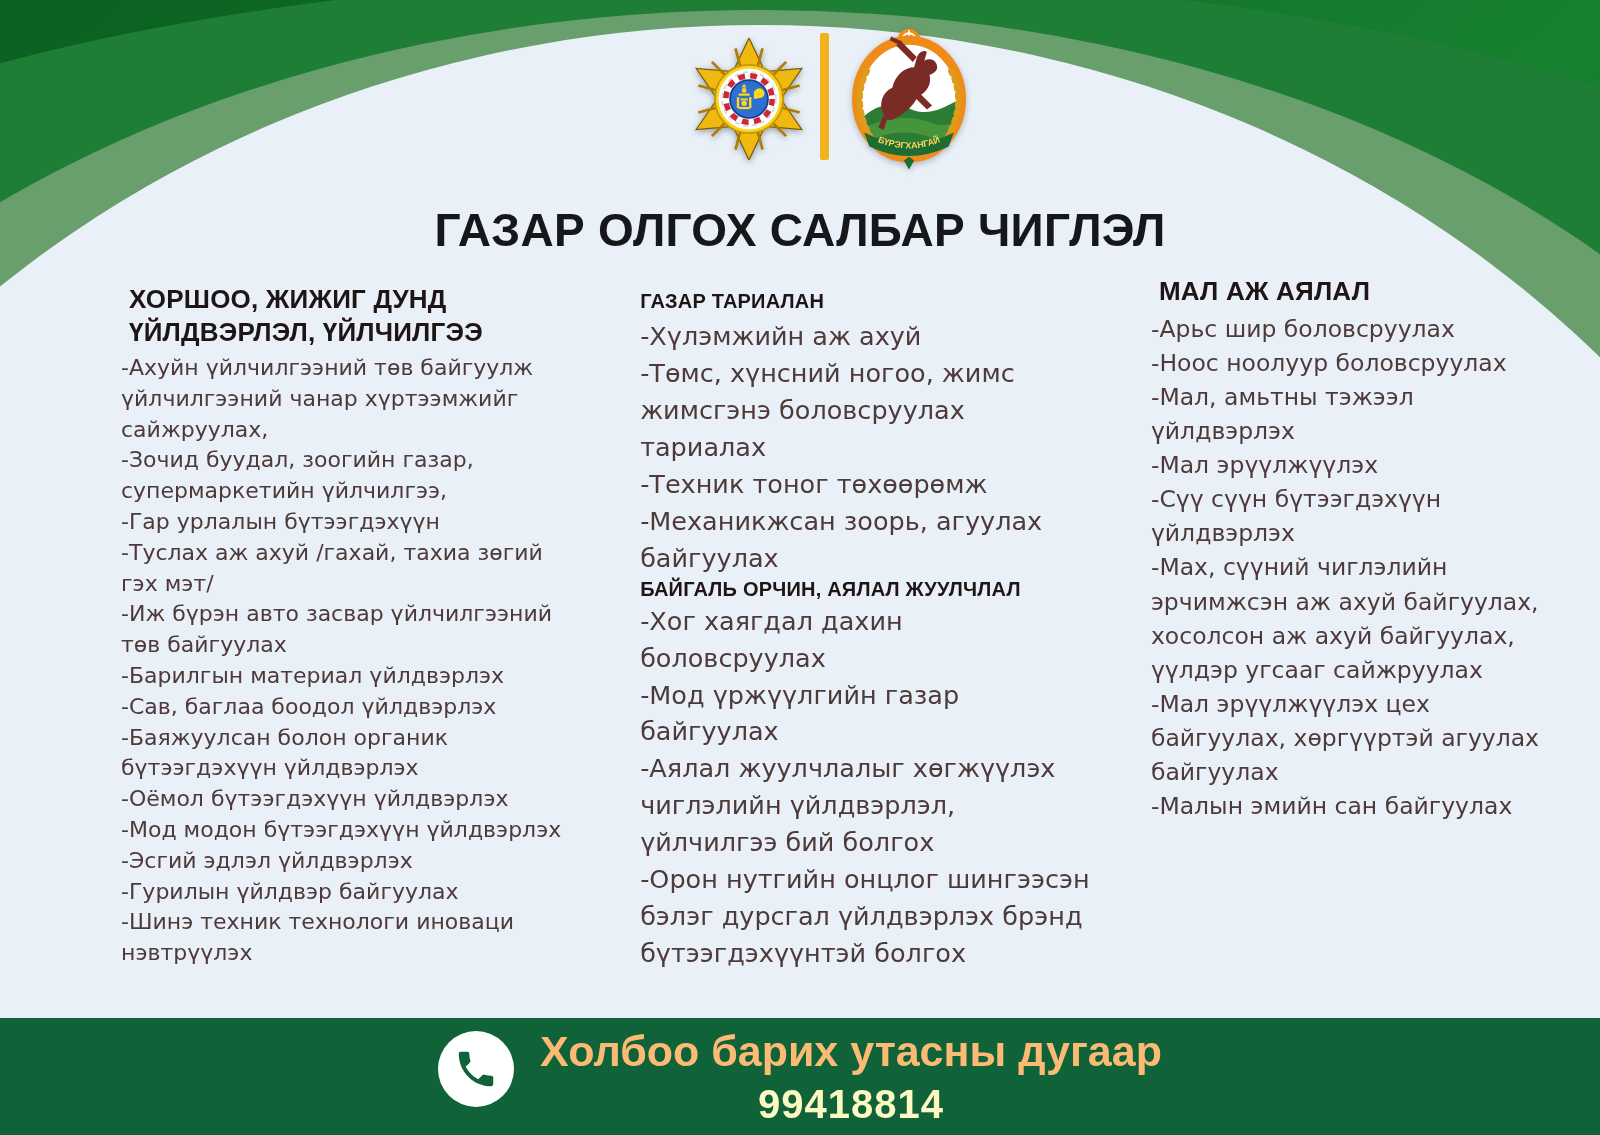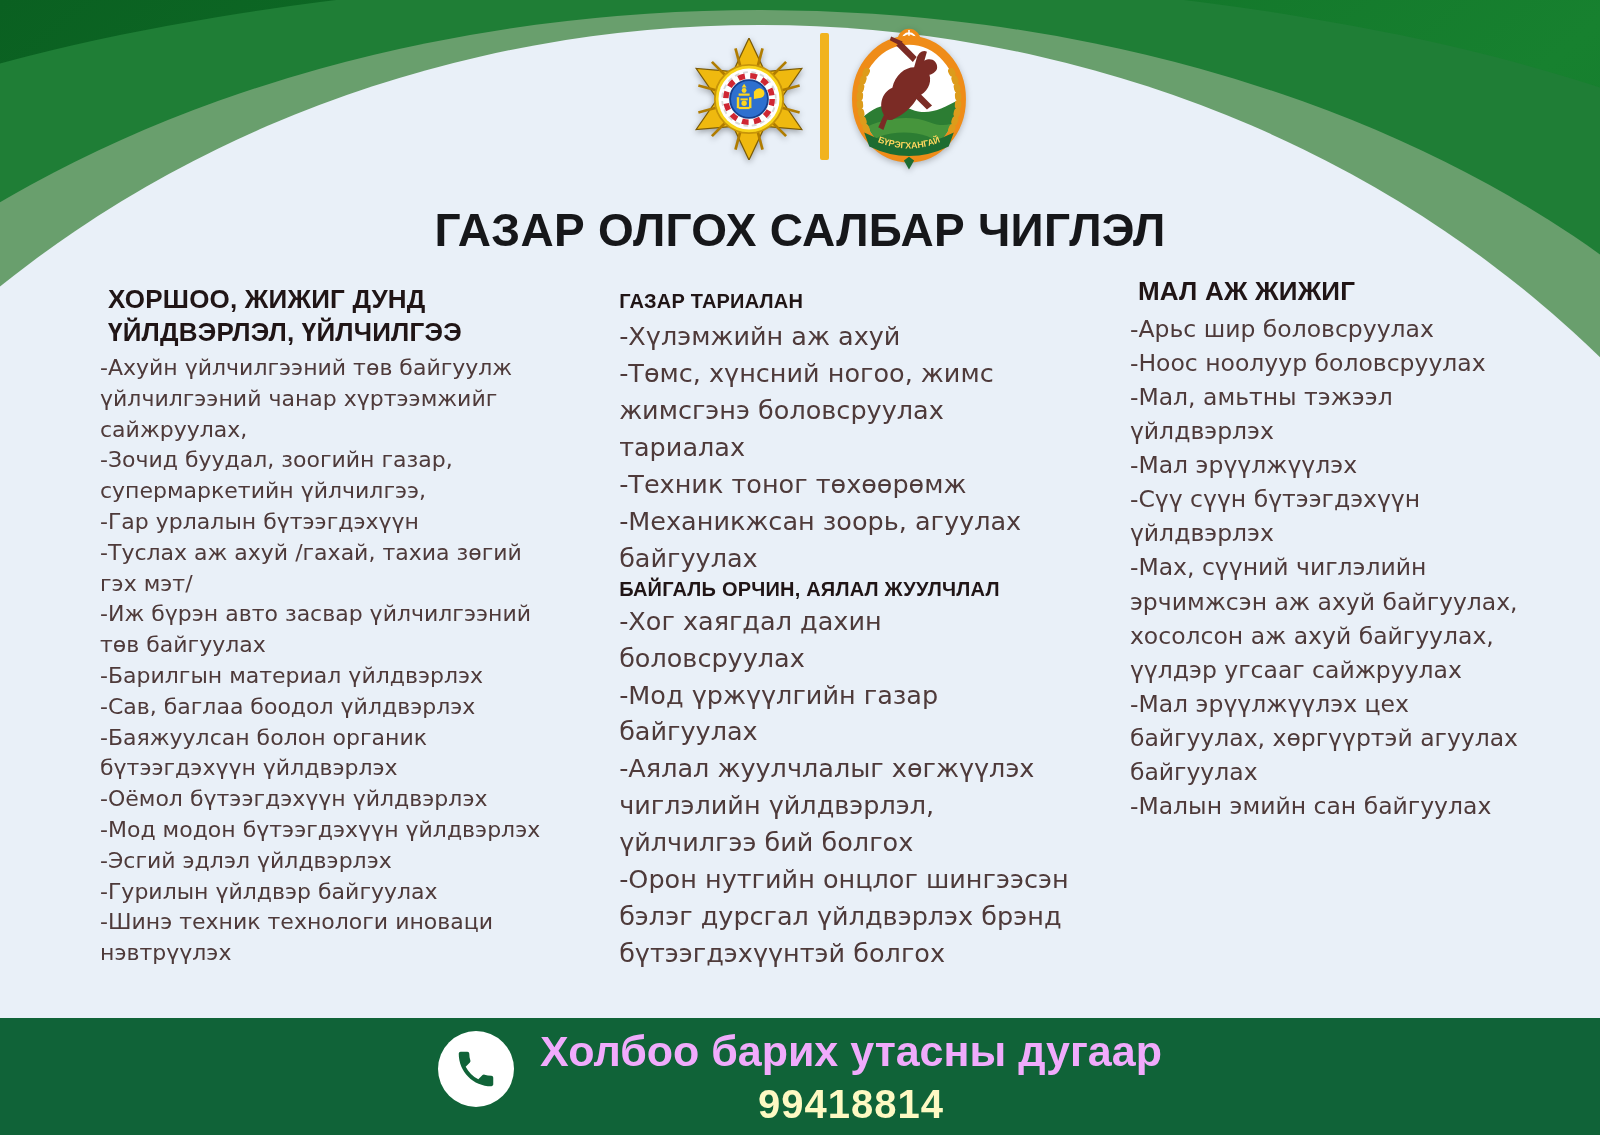--- a/index.html
+++ b/index.html
@@ -19,21 +19,21 @@
                 background:#f1b31e; border-radius:2px; }
   .logo-right { position:absolute; left:845px; top:24px; width:128px; height:158px;
                 filter:drop-shadow(0 2px 3px rgba(0,0,0,.25)); }
 
   .page-title {
     position:absolute; left:0; top:172px; width:1600px;
     text-align:center; font-size:46px; font-weight:700; letter-spacing:.3px;
     color:#16171a; font-family:"Liberation Sans","DejaVu Sans",sans-serif;
   }
 
-  .content { position:absolute; left:100px; top:283px; width:1440px; display:flex; color:#4e3a3a;gap:19px; }
+  .content { position:absolute; left:121px; top:283px; width:1440px; display:flex; color:#4e3a3a;gap:19px; }
   .col { box-sizing:border-box; }
   .col1 { width:455px; margin-right:58px; font-size:22px;  line-height:1.4; }
   .col2 { width:467px; margin-right:38px; font-size:25.5px; line-height:1.45; margin-top:6px; }
   .col3 { width:422px; font-size:23.5px; line-height:1.45; margin-top:-8px; }
   .heading {
     margin:0 0 4px 0; font-size:26px; line-height:1.27; font-weight:700; color:#201516;
     font-family:"Liberation Sans","DejaVu Sans",sans-serif; letter-spacing:.2px;
   }
   .col2 .heading { font-size:20px; }
   .heading.pad { padding-left:8px; }
@@ -48,21 +48,21 @@
     height:100%; display:flex; align-items:flex-start; justify-content:center;
     padding-top:9px; box-sizing:border-box;
   }
   .phone-badge {
     width:76px; height:76px; border-radius:50%; background:#ffffff; flex:0 0 auto;
     display:flex; align-items:center; justify-content:center; margin-right:26px; margin-top:4px;
   }
   .phone-badge svg { width:46px; height:46px; }
   .footer-text { display:flex; flex-direction:column; align-items:center; }
   .footer-label {
-    color:#f0abfc; font-size:43px; font-weight:700; line-height:1.15;
+    color:#fdba74; font-size:43px; font-weight:700; line-height:1.15;
     font-family:"Liberation Sans","DejaVu Sans",sans-serif;
   }
   .footer-phone {
     color:#fef9c3; font-size:40px; font-weight:700; margin-top:6px; letter-spacing:1px;
     font-family:"Liberation Sans","DejaVu Sans",sans-serif;
   }
 </style>
 </head>
 <body>
 
@@ -164,21 +164,21 @@
       <p class="item">-Техник тоног төхөөрөмж</p>
       <p class="item">-Механикжсан зоорь, агуулах байгуулах</p>
       <h2 class="heading tight">БАЙГАЛЬ ОРЧИН, АЯЛАЛ ЖУУЛЧЛАЛ</h2>
       <p class="item">-Хог хаягдал дахин боловсруулах</p>
       <p class="item">-Мод үржүүлгийн газар байгуулах</p>
       <p class="item">-Аялал жуулчлалыг хөгжүүлэх чиглэлийн үйлдвэрлэл, үйлчилгээ бий болгох</p>
       <p class="item">-Орон нутгийн онцлог шингээсэн бэлэг дурсгал үйлдвэрлэх брэнд бүтээгдэхүүнтэй болгох</p>
     </div>
 
     <div class="col col3">
-      <h2 class="heading pad">МАЛ АЖ ЖИЖИГ</h2>
+      <h2 class="heading pad">МАЛ АЖ АЯЛАЛ</h2>
       <p class="item">-Арьс шир боловсруулах</p>
       <p class="item">-Ноос ноолуур боловсруулах</p>
       <p class="item">-Мал, амьтны тэжээл үйлдвэрлэх</p>
       <p class="item">-Мал эрүүлжүүлэх</p>
       <p class="item">-Сүү сүүн бүтээгдэхүүн үйлдвэрлэх</p>
       <p class="item">-Мах, сүүний чиглэлийн эрчимжсэн аж ахуй байгуулах, хосолсон аж ахуй байгуулах, үүлдэр угсааг сайжруулах</p>
       <p class="item">-Мал эрүүлжүүлэх цех байгуулах, хөргүүртэй агуулах байгуулах</p>
       <p class="item">-Малын эмийн сан байгуулах</p>
     </div>
   </div>

